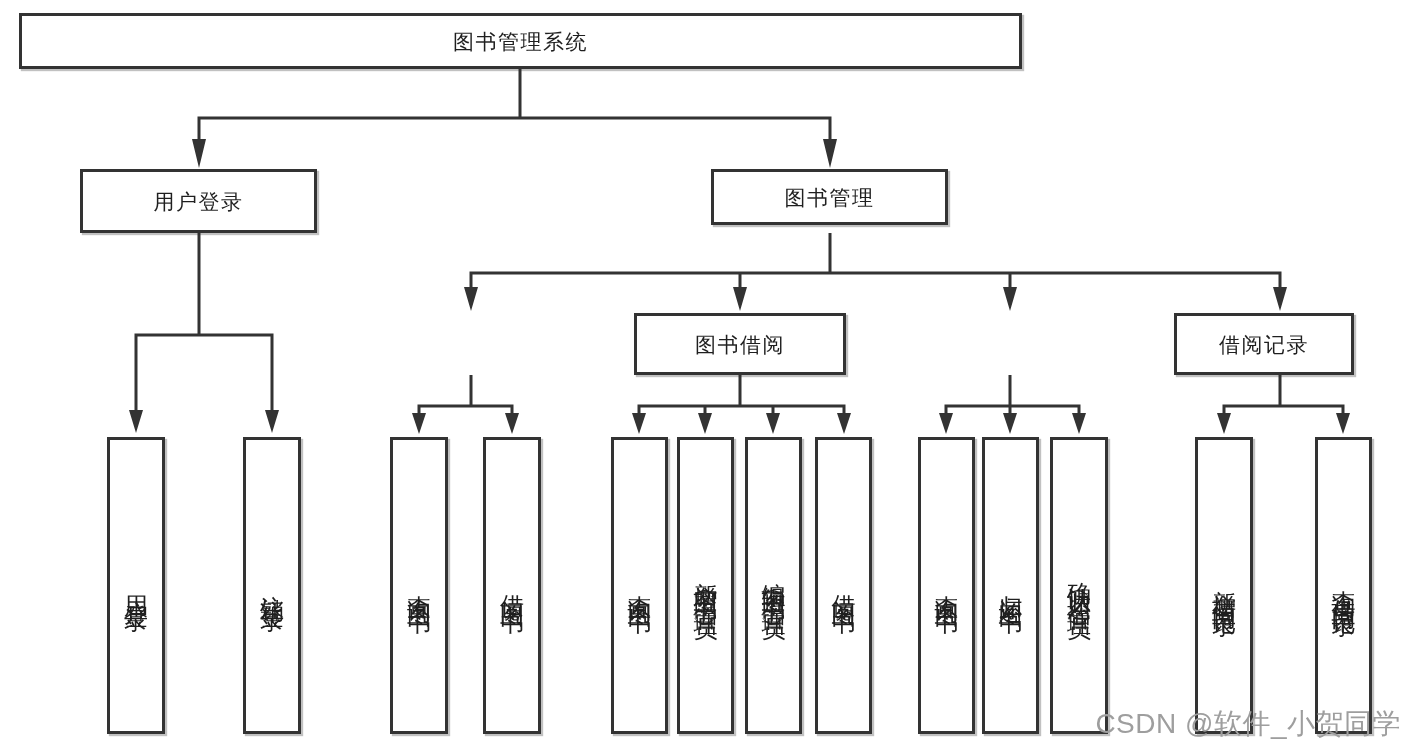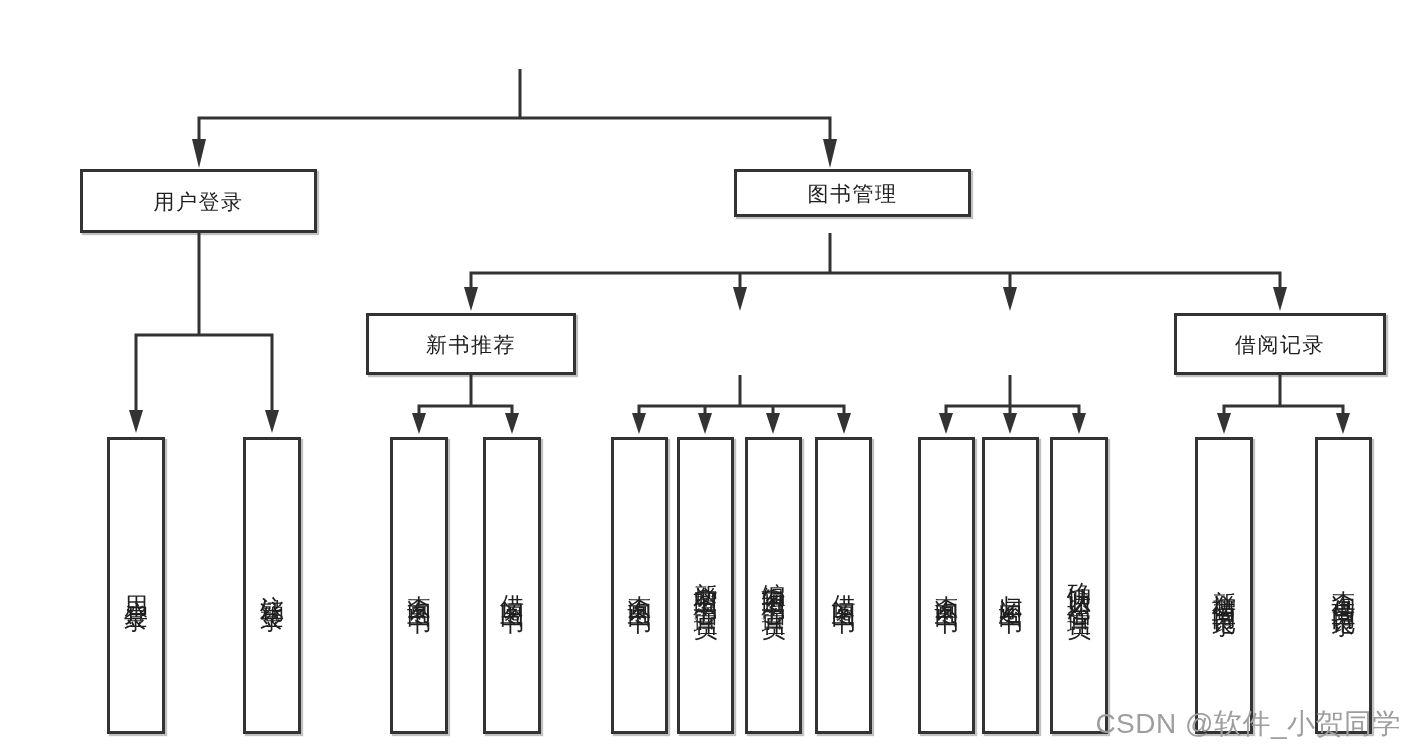--- a/index.html
+++ b/index.html
@@ -76,26 +76,27 @@
              M698 413 L712 413 L705 434 Z
              M766 413 L780 413 L773 434 Z
              M837 413 L851 413 L844 434 Z
              M939 413 L953 413 L946 434 Z
              M1003 413 L1017 413 L1010 434 Z
              M1072 413 L1086 413 L1079 434 Z
              M1217 413 L1231 413 L1224 434 Z
              M1336 413 L1350 413 L1343 434 Z"></path>
   </svg>
 
+  <div class="node hnode" style="left:19px;top:13px;width:1003px;height:56px">图书管理系统</div>
 
   <div class="node hnode" style="left:80px;top:169px;width:237px;height:64px">用户登录</div>
-  <div class="node hnode" style="left:734px;top:169px;width:237px;height:48px">图书管理</div>
+  <div class="node hnode" style="left:711px;top:169px;width:237px;height:56px">图书管理</div>
 
-  <div class="node hnode" style="left:366px;top:313px;width:210px;height:62px">新书推荐</div>
-  <div class="node hnode" style="left:1174px;top:313px;width:212px;height:62px">借阅记录</div>
+  <div class="node hnode" style="left:634px;top:313px;width:212px;height:62px">图书借阅</div>
+  <div class="node hnode" style="left:1174px;top:313px;width:180px;height:62px">借阅记录</div>
 
   <div class="node vnode" style="left:107px;top:437px;width:58px;height:297px">用户登录</div>
   <div class="node vnode" style="left:243px;top:437px;width:58px;height:297px">注销登录</div>
 
   <div class="node vnode" style="left:390px;top:437px;width:58px;height:297px">查询图书</div>
   <div class="node vnode" style="left:483px;top:437px;width:58px;height:297px">借阅图书</div>
 
   <div class="node vnode" style="left:611px;top:437px;width:57px;height:297px">查询图书</div>
   <div class="node vnode" style="left:677px;top:437px;width:57px;height:297px">新增图书（管理员）</div>
   <div class="node vnode" style="left:745px;top:437px;width:57px;height:297px">编辑图书（管理员）</div>

